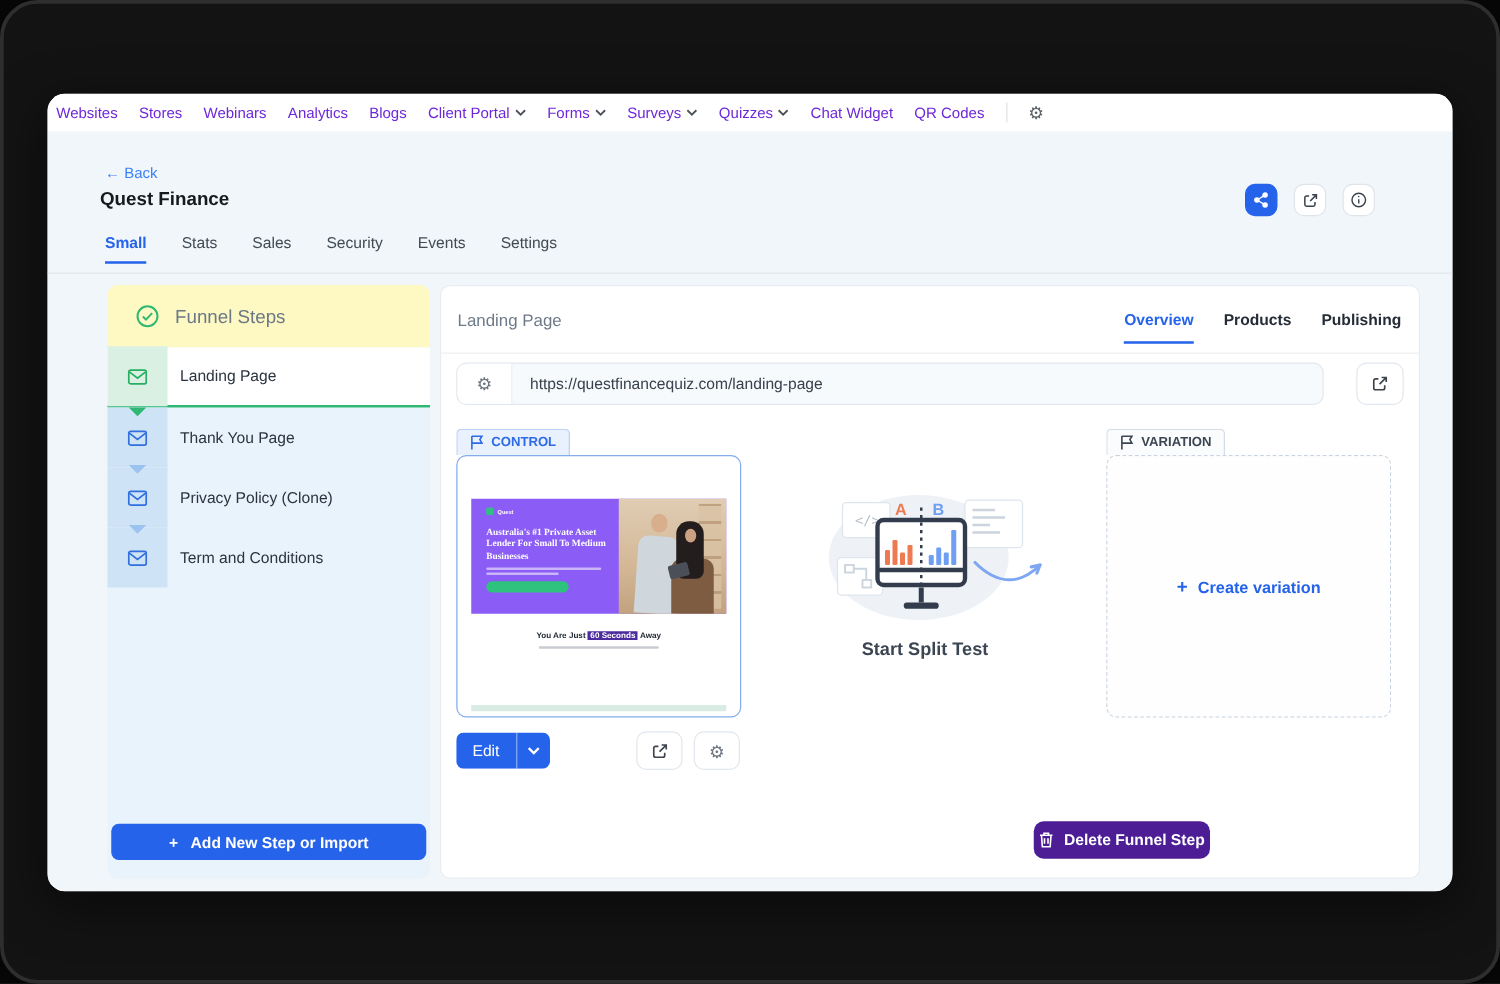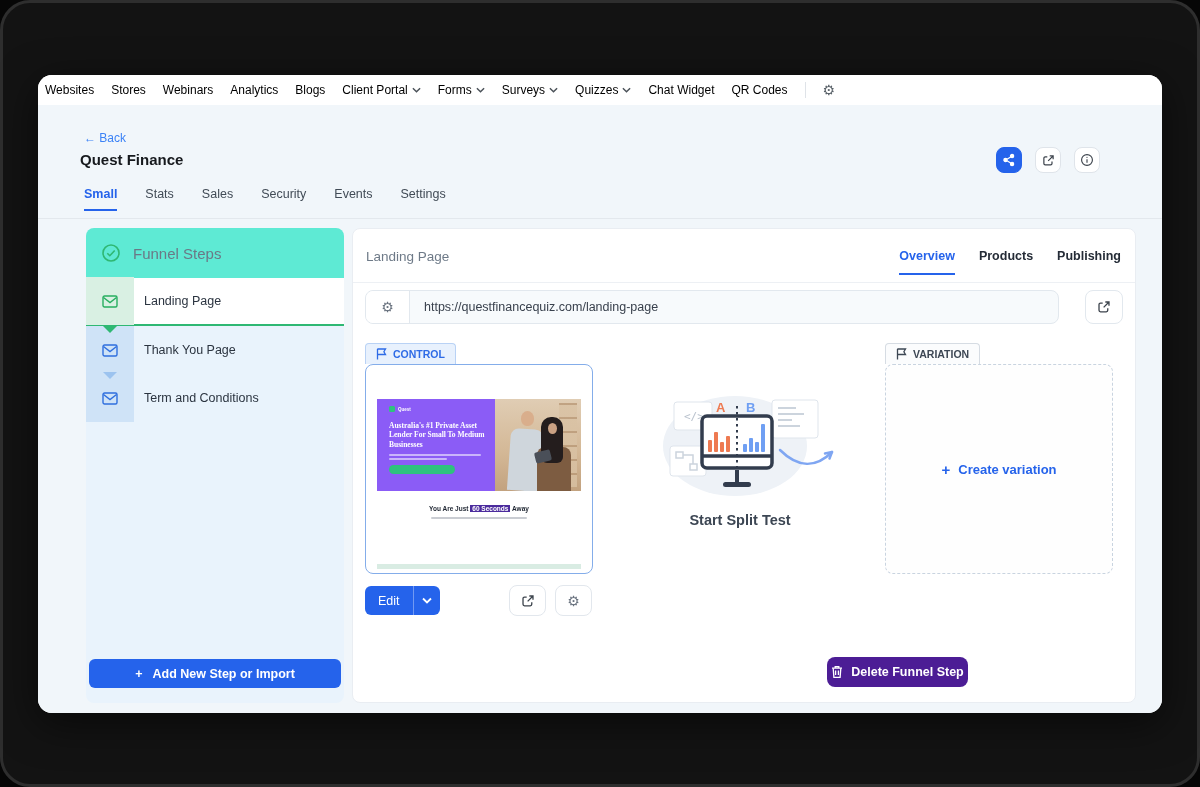--- a/index.html
+++ b/index.html
@@ -2,21 +2,21 @@
 <html><head>
 <meta charset="utf-8">
 <style>
   * { margin:0; padding:0; box-sizing:border-box; }
   html,body { width:1200px; height:787px; background:#060606; font-family:"Liberation Sans", sans-serif; overflow:hidden; }
   .device { position:absolute; inset:0; border-radius:30px; background:#131313; border:3px solid #2e2e2e; }
   .window { position:absolute; left:38px; top:75px; width:1124px; height:638px; background:#ffffff; border-radius:14px; overflow:hidden; box-shadow:0 10px 40px rgba(0,0,0,.55); }
 
   
   .topnav { position:absolute; left:0; top:0; right:0; height:30px; background:#fff; display:flex; align-items:center; padding-left:7px; gap:17px; z-index:5; }
-  .topnav .nav-item { font-size:12px; color:#000000; white-space:nowrap; display:flex; align-items:center; gap:4px; cursor:pointer; }
+  .topnav .nav-item { font-size:12px; color:#6d28d9; white-space:nowrap; display:flex; align-items:center; gap:4px; cursor:pointer; }
   .chev { width:9px; height:6px; display:inline-block; color:#4a5158; }
   .nav-divider { width:1px; height:16px; background:#dfe3e8; }
   .nav-gear { font-size:14px; color:#5a6269; line-height:1; cursor:pointer; }
 
   
   .content-bg { position:absolute; left:0; top:30px; right:0; bottom:0; background:#f1f6fa; }
   .header-line { position:absolute; left:0; top:143px; right:0; height:1px; background:#e3e8ed; }
 
   .back-link { position:absolute; left:46px; top:56px; font-size:12px; color:#3b82f6; cursor:pointer; }
   .page-title { position:absolute; left:42px; top:76px; font-size:15px; font-weight:700; color:#16191d; }
@@ -24,21 +24,21 @@
   .page-tabs { position:absolute; left:46px; top:112px; display:flex; gap:28px; }
   .ptab { font-size:12.5px; color:#414b56; font-weight:500; padding-bottom:8px; cursor:pointer; }
   .ptab.active { color:#2563eb; font-weight:600; border-bottom:2px solid #2563eb; }
 
   .hdr-actions { position:absolute; right:62px; top:72px; display:flex; gap:13px; }
   .icon-btn { width:26px; height:26px; border-radius:8px; background:#fff; border:1px solid #dfe4ea; display:flex; align-items:center; justify-content:center; color:#3c434c; cursor:pointer; }
   .icon-btn.primary { background:#2563eb; border-color:#2563eb; color:#fff; }
 
   
   .sidebar { position:absolute; left:48px; top:153px; width:258px; height:475px; background:#e9f3fc; border-radius:8px; }
-  .sb-header { height:50px; background:#5eead4; border-radius:8px 8px 0 0; display:flex; align-items:center; gap:12px; padding-left:15px; }
+  .sb-header { height:50px; background:#fef9c3; border-radius:8px 8px 0 0; display:flex; align-items:center; gap:12px; padding-left:22px; }
   .sb-header .sb-title { font-size:15px; color:#6b7886; }
   .step-row { position:relative; height:48px; display:flex; align-items:center; cursor:pointer; }
   .step-iconcell { width:48px; height:48px; display:flex; align-items:center; justify-content:center; background:#cfe3f7; flex:0 0 48px; }
   .step-row.active { background:#ffffff; border-bottom:2px solid #2fb873; }
   .step-row.active .step-iconcell { background:#d9f0e3; }
   .env-badge { width:26px; height:26px; border-radius:5px; display:flex; align-items:center; justify-content:center; }
   .step-label { font-size:12.5px; color:#2b3440; margin-left:10px; }
   .tri { position:absolute; left:17px; width:0; height:0; border-left:7px solid transparent; border-right:7px solid transparent; }
   .tri.green { border-top:7px solid #2fb873; bottom:-9px; z-index:2; }
   .tri.blue  { border-top:7px solid #9cc3ef; top:-2px; }
@@ -234,20 +234,32 @@
         <span class="env-badge">
           <svg width="16" height="13" viewBox="0 0 16 13" fill="none" stroke="#2f6fde" stroke-width="1.4">
               <rect x="1" y="1" width="14" height="11" rx="1.5"></rect>
               <path d="M1.5 2.5 8 7.5l6.5-5"></path>
             </svg>
         </span>
       </div>
       <span class="step-label">Thank You Page</span>
     </div>
 
+    <div class="step-row">
+      <span class="tri blue"></span>
+      <div class="step-iconcell">
+        <span class="env-badge">
+          <svg width="16" height="13" viewBox="0 0 16 13" fill="none" stroke="#2f6fde" stroke-width="1.4">
+              <rect x="1" y="1" width="14" height="11" rx="1.5"></rect>
+              <path d="M1.5 2.5 8 7.5l6.5-5"></path>
+            </svg>
+        </span>
+      </div>
+      <span class="step-label">Privacy Policy (Clone)</span>
+    </div>
 
     <div class="step-row">
       <span class="tri blue"></span>
       <div class="step-iconcell">
         <span class="env-badge">
           <svg width="16" height="13" viewBox="0 0 16 13" fill="none" stroke="#2f6fde" stroke-width="1.4">
               <rect x="1" y="1" width="14" height="11" rx="1.5"></rect>
               <path d="M1.5 2.5 8 7.5l6.5-5"></path>
             </svg>
         </span>

